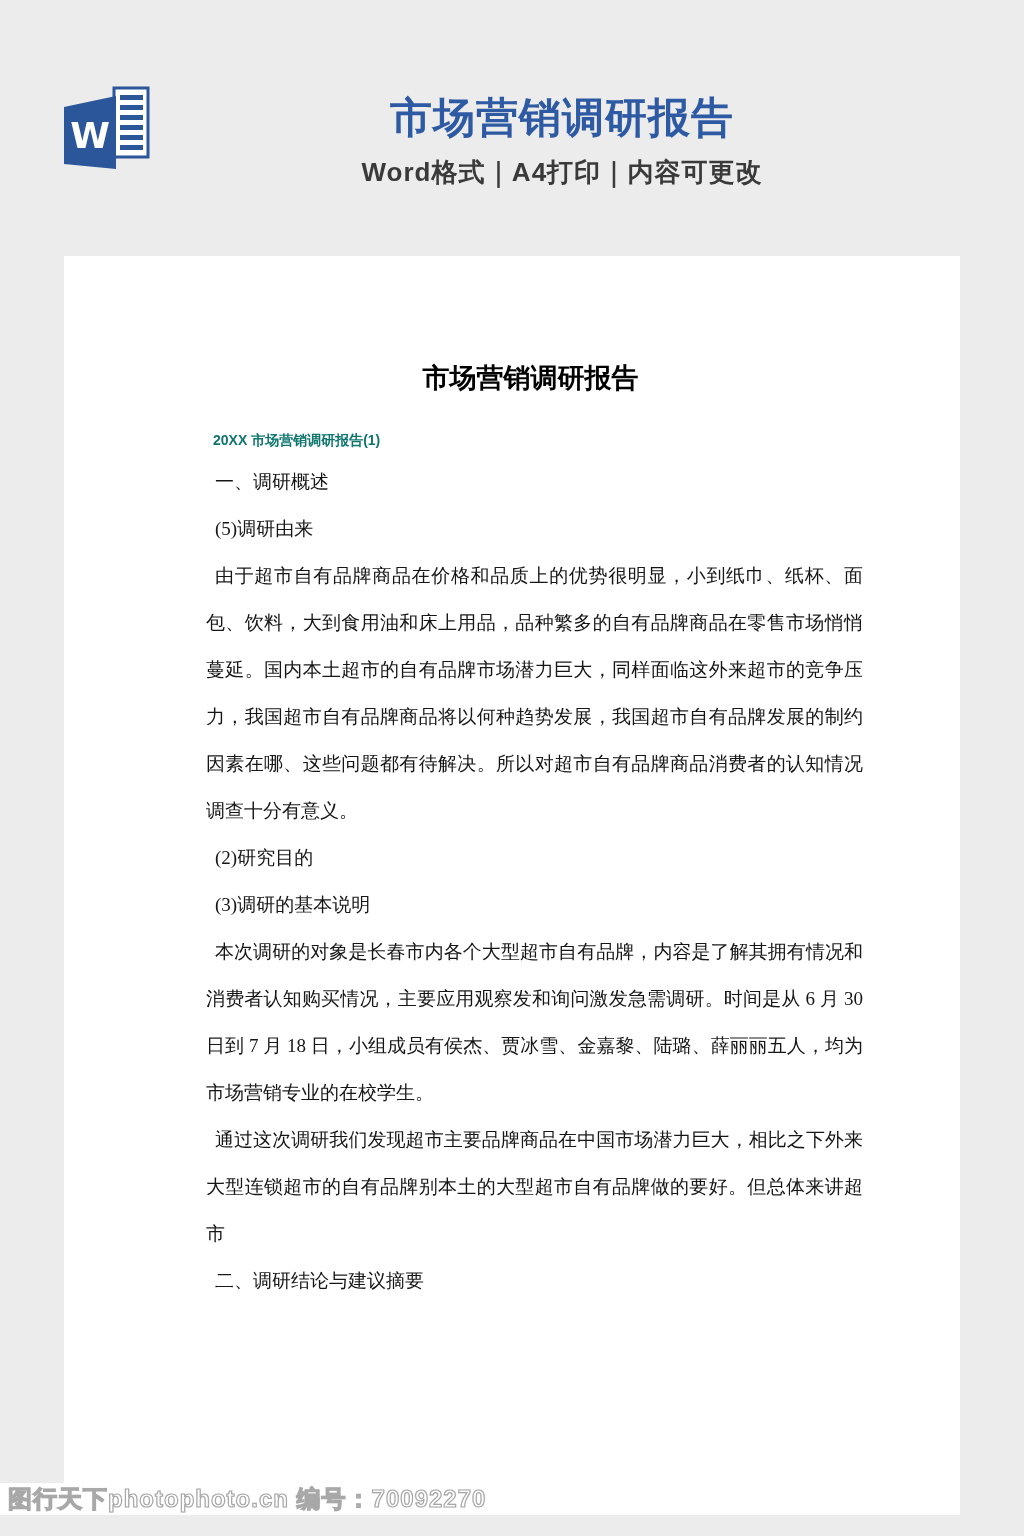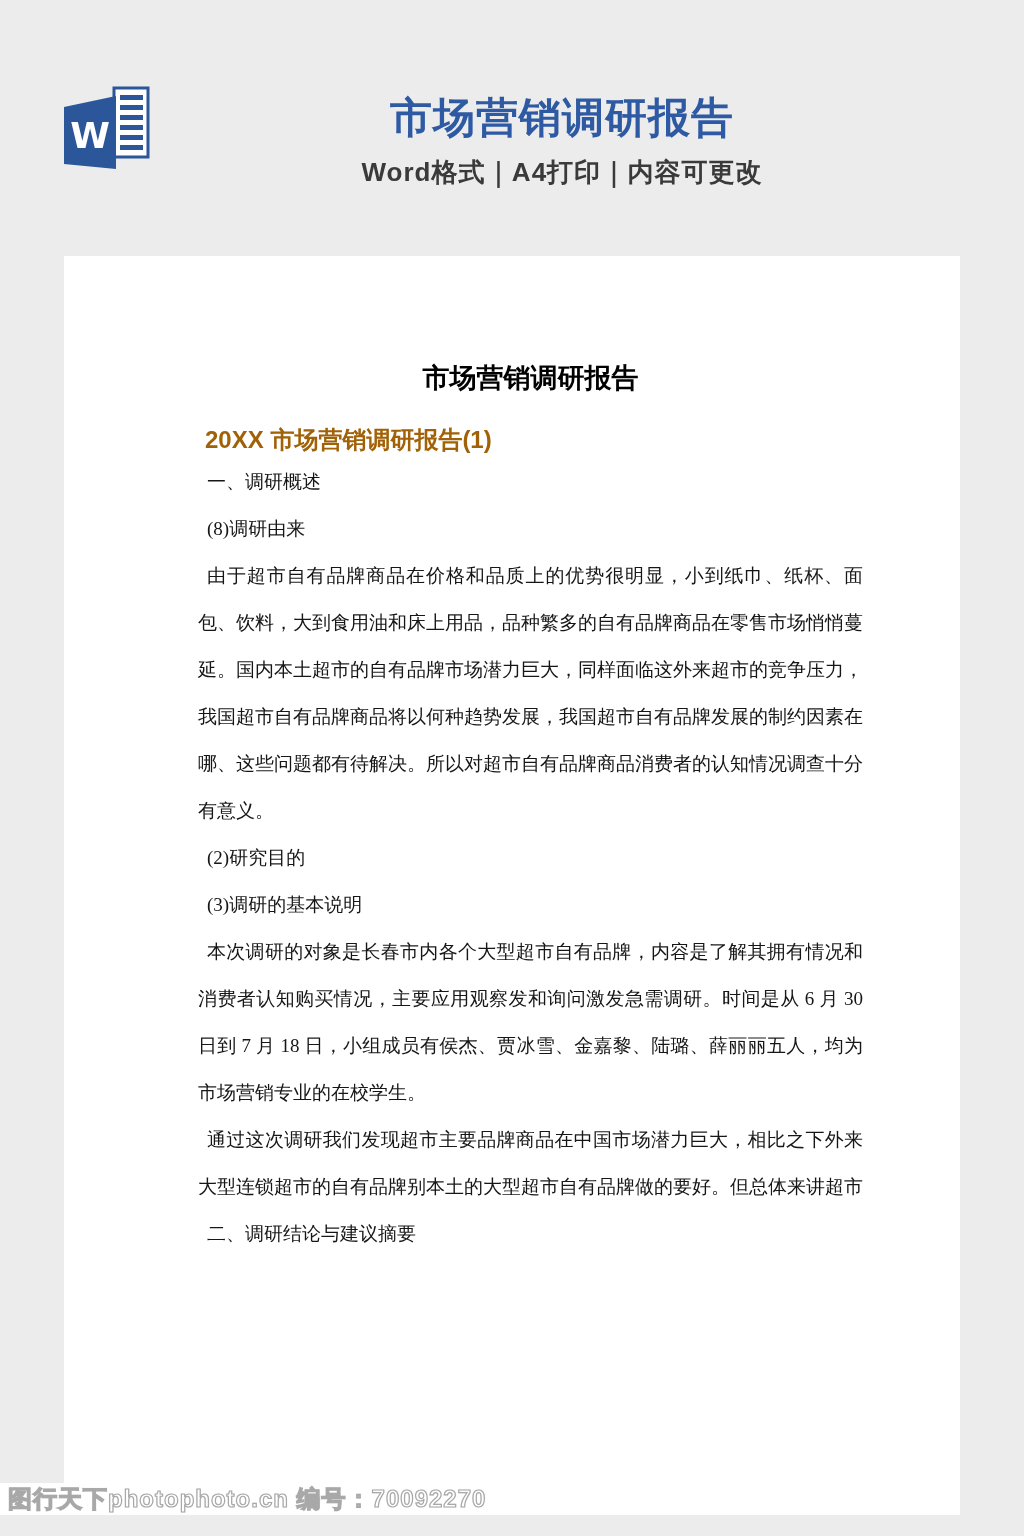--- a/index.html
+++ b/index.html
@@ -37,26 +37,26 @@
     position:absolute;left:64px;top:256px;width:896px;height:1259px;
     background:var(--page-bg);
     padding:104px 97px 0 134px;
   }
   .doc-title{
     margin:0;text-align:center;
     font-family:"Liberation Serif","DejaVu Serif",serif;
     font-size:27px;font-weight:bold;color:#000;line-height:36px;
   }
   .doc-heading{
-    margin:28px 0 0 4px;
+    margin:28px 0 0 12px;
     font-family:"Liberation Sans",sans-serif;
-    font-size:24px;font-weight:bold;color:#a16207;line-height:32px;
+    font-size:14px;font-weight:bold;color:#0f766e;line-height:32px;
     text-indent:3px;
   }
-  .doc-body{margin-top:2px;}
+  .doc-body{margin-top:2px;margin-left:8px;}
   .doc-body p{
     margin:0;
     font-family:"Liberation Serif","DejaVu Serif",serif;
     font-size:19px;line-height:47px;color:var(--body-color);
     text-align:justify;text-justify:inter-ideograph;
     text-indent:9px;
   }
   .watermark-bar{
     position:absolute;left:0;top:1483px;width:864px;height:32px;
     background:var(--page-bg);
@@ -95,21 +95,21 @@
   <div class="header-text">
     <div class="header-title">市场营销调研报告</div>
     <div class="header-subtitle">Word格式｜A4打印｜内容可更改</div>
   </div>
 
   <div class="page">
     <h1 class="doc-title">市场营销调研报告</h1>
     <h2 class="doc-heading">20XX 市场营销调研报告(1)</h2>
     <div class="doc-body">
       <p>一、调研概述</p>
-      <p>(8)调研由来</p>
+      <p>(5)调研由来</p>
       <p>由于超市自有品牌商品在价格和品质上的优势很明显，小到纸巾、纸杯、面包、饮料，大到食用油和床上用品，品种繁多的自有品牌商品在零售市场悄悄蔓延。国内本土超市的自有品牌市场潜力巨大，同样面临这外来超市的竞争压力，我国超市自有品牌商品将以何种趋势发展，我国超市自有品牌发展的制约因素在哪、这些问题都有待解决。所以对超市自有品牌商品消费者的认知情况调查十分有意义。</p>
       <p>(2)研究目的</p>
       <p>(3)调研的基本说明</p>
       <p>本次调研的对象是长春市内各个大型超市自有品牌，内容是了解其拥有情况和消费者认知购买情况，主要应用观察发和询问激发急需调研。时间是从 6 月 30 日到 7 月 18 日，小组成员有侯杰、贾冰雪、金嘉黎、陆璐、薛丽丽五人，均为市场营销专业的在校学生。</p>
       <p>通过这次调研我们发现超市主要品牌商品在中国市场潜力巨大，相比之下外来大型连锁超市的自有品牌别本土的大型超市自有品牌做的要好。但总体来讲超市</p>
       <p>二、调研结论与建议摘要</p>
     </div>
   </div>
 
   <div class="watermark-bar">

